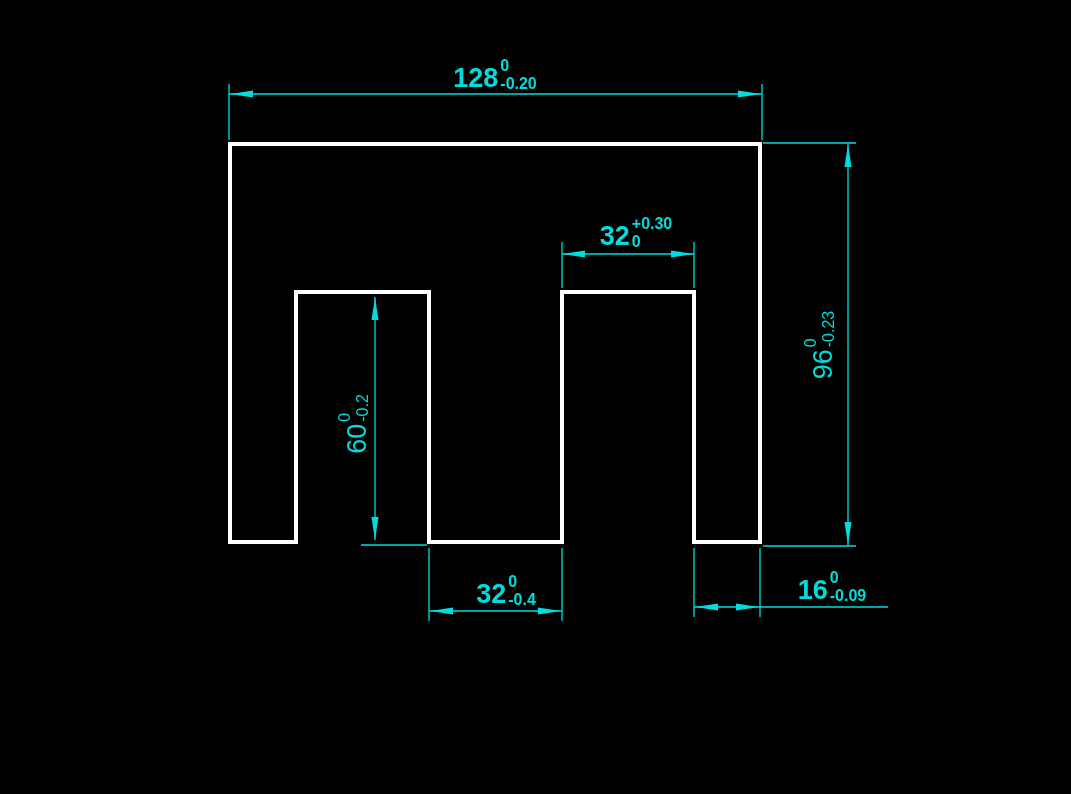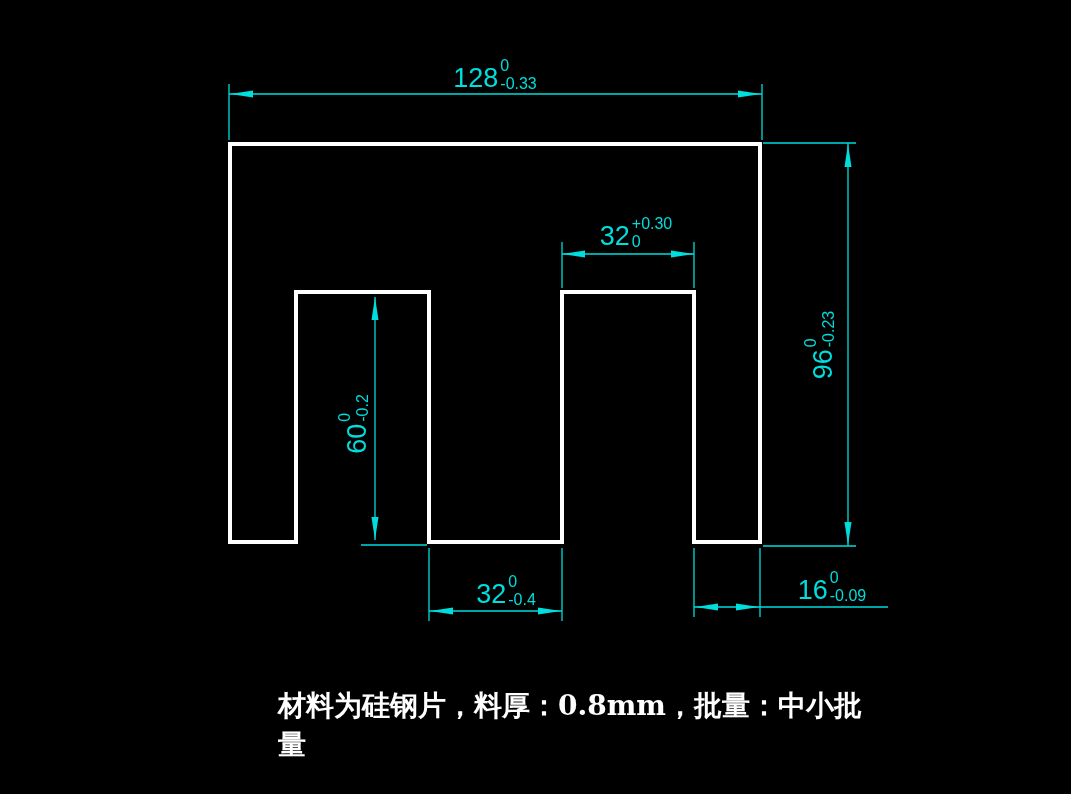--- a/index.html
+++ b/index.html
@@ -32,21 +32,21 @@
   .dim-text .val{line-height:1;}
   .tol{
     display:inline-flex;
     flex-direction:column;
     align-items:flex-start;
     font-size:16px;
     line-height:1;
     margin-left:2px;
   }
   .tol .t-up{margin-bottom:2px;}
-  .anchor-b{transform:translate(-50%,-100%);}
+  .anchor-b{transform:translate(-50%,-100%);font-weight:bold;}
   .rot{transform:translate(-50%,-50%) rotate(-90deg);}
   .note{
     position:absolute;
     left:278px;top:686px;
     color:var(--note);
     font-family:"DejaVu Serif","Liberation Serif",serif;
     font-weight:bold;
     font-size:28px;
     line-height:1.4;
   }
@@ -105,21 +105,21 @@
       <line class="dim-line" x1="694" y1="607" x2="888" y2="607"></line>
       <polygon class="arrow" points="695,607 718,603.5 718,610.5"></polygon>
       <polygon class="arrow" points="759,607 736,603.5 736,610.5"></polygon>
     </g>
   </svg>
 
   <div class="dim-text anchor-b" style="left:495px;top:92px;">
     <span class="val">128</span>
       <span class="tol">
         <span class="t-up">0</span>
-        <span class="t-low">-0.33</span>
+        <span class="t-low">-0.20</span>
       </span>
   </div>
 
   <div class="dim-text anchor-b" style="left:636px;top:250px;">
     <span class="val">32</span>
       <span class="tol">
         <span class="t-up">+0.30</span>
         <span class="t-low">0</span>
       </span>
   </div>
@@ -149,18 +149,14 @@
   </div>
 
   <div class="dim-text anchor-b" style="left:832px;top:604px;">
     <span class="val">16</span>
       <span class="tol">
         <span class="t-up">0</span>
         <span class="t-low">-0.09</span>
       </span>
   </div>
 
-  <div class="note">
-    <div>材料为硅钢片，料厚：0.8mm，批量：中小批</div>
-    <div>量</div>
-  </div>
 
 </div>
 
 </body></html>

